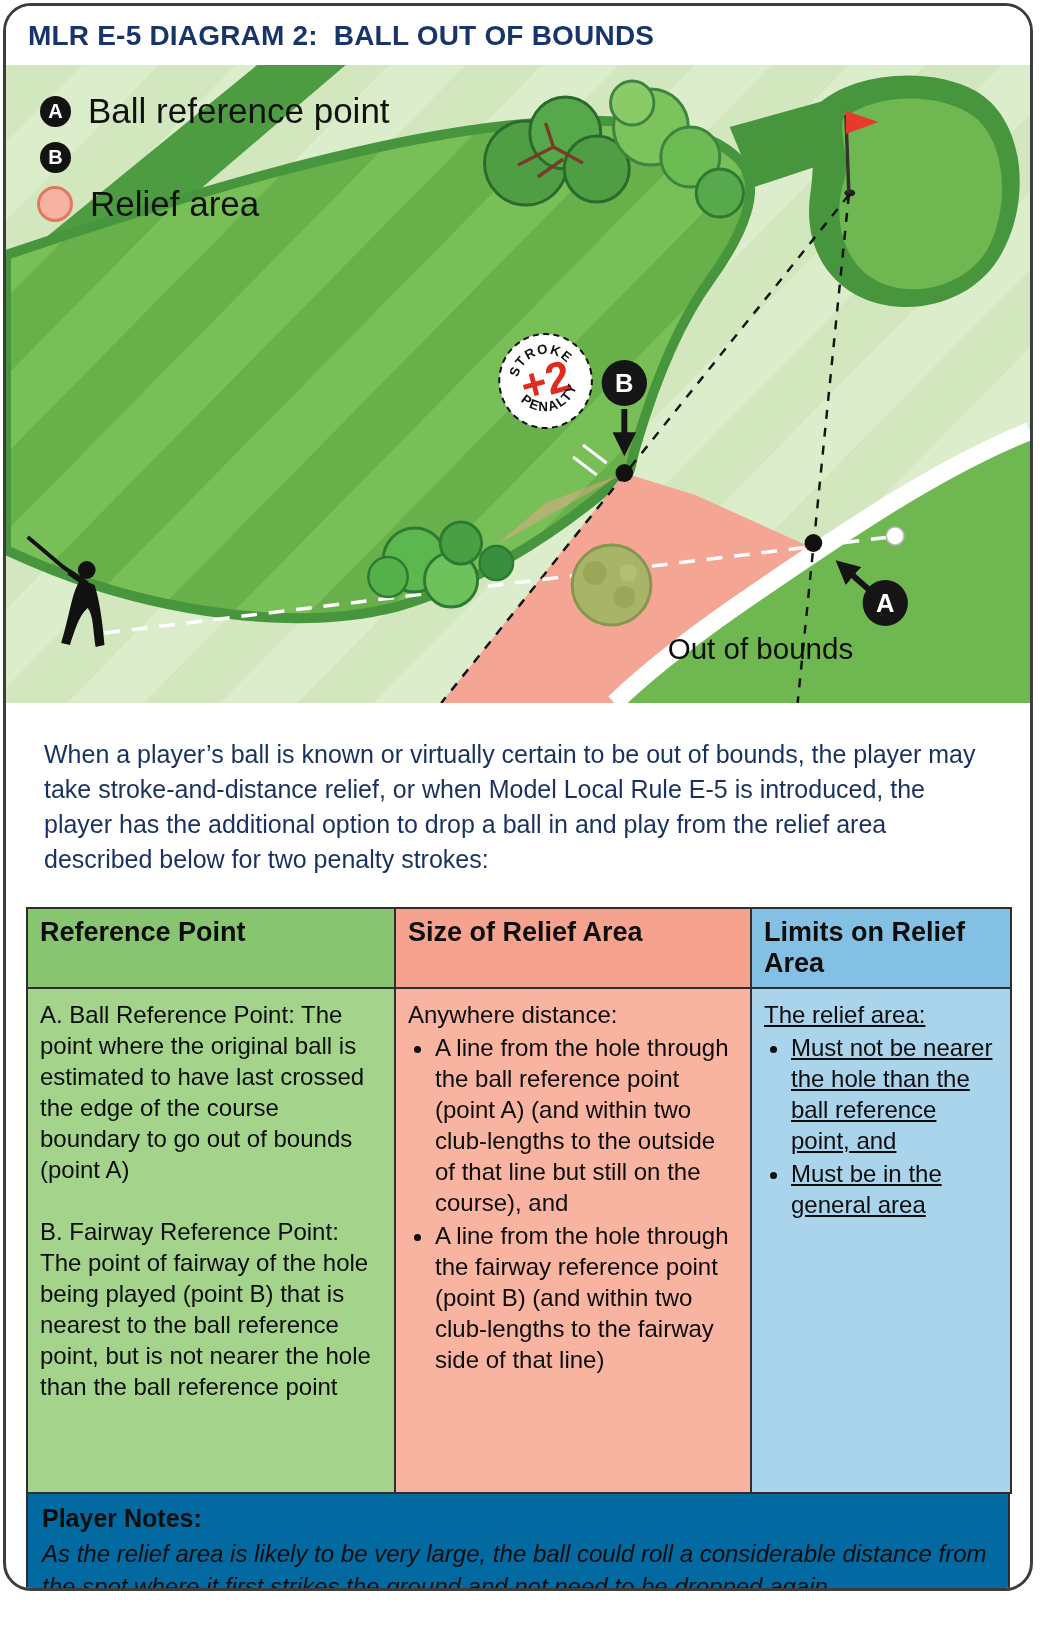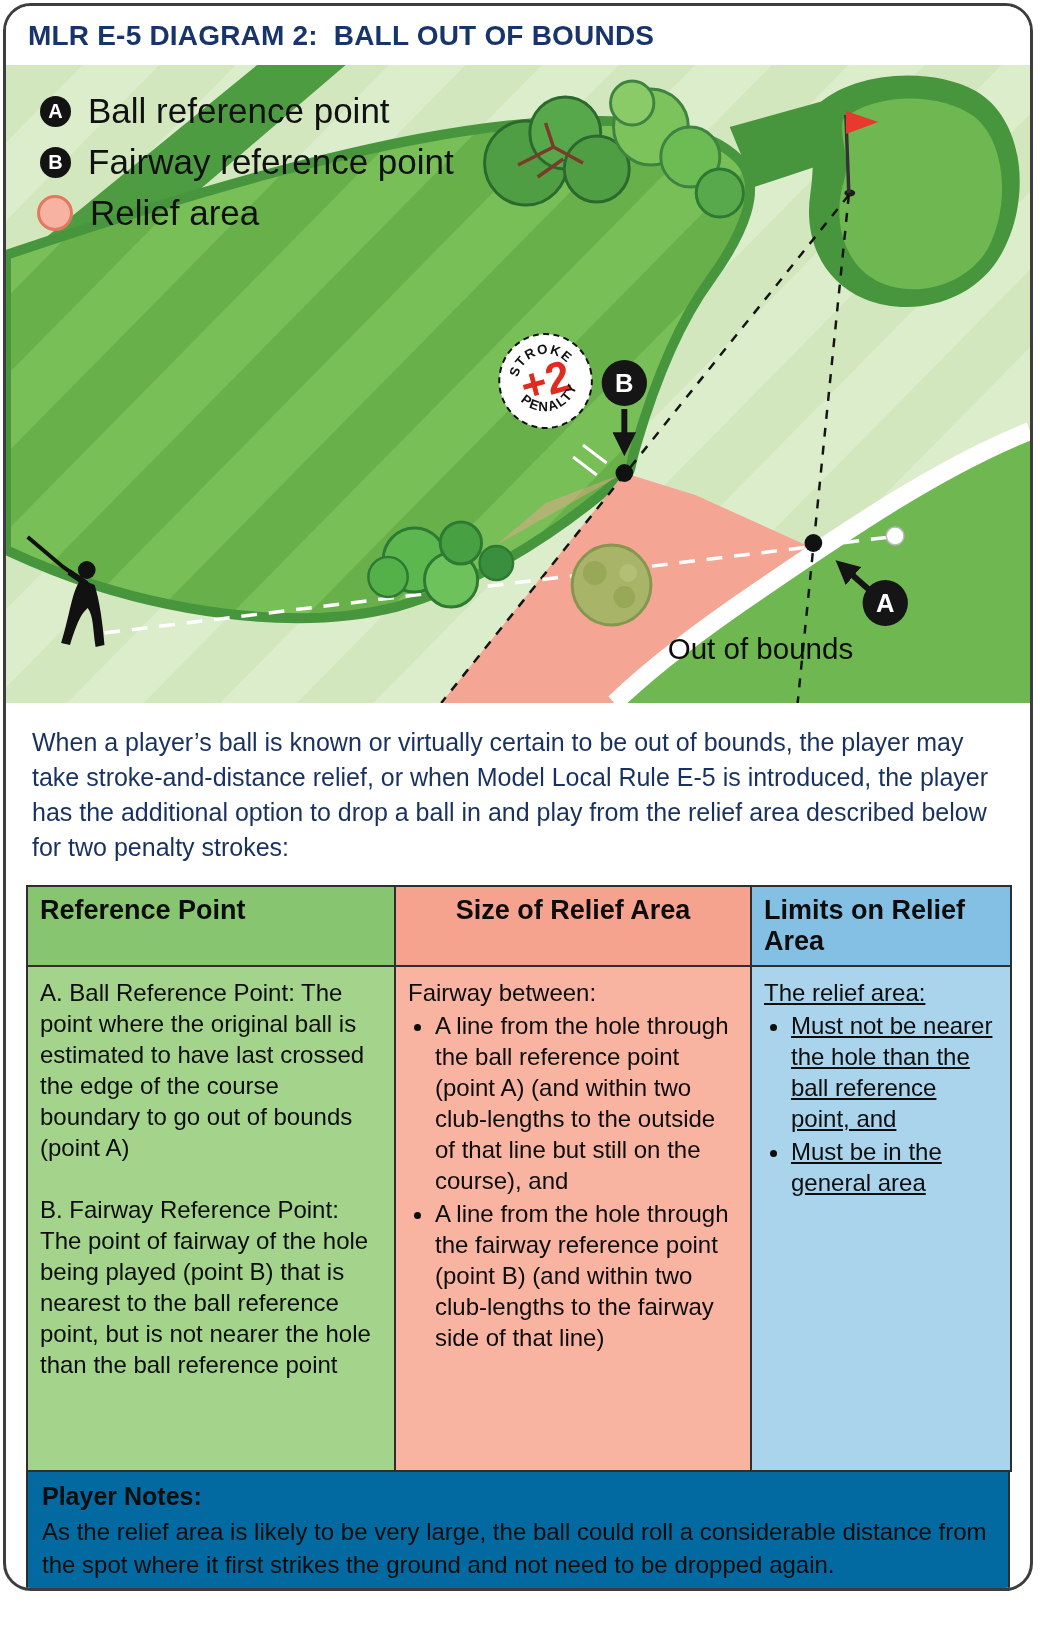--- a/index.html
+++ b/index.html
@@ -10,37 +10,37 @@
   .title{font-size:28px;font-weight:bold;color:var(--title-blue,#17356b);margin:0;white-space:pre-wrap;letter-spacing:.2px;}
   .diagram{position:relative;height:638px;background:var(--bg-light-green,#dcedcb);}
   .diagram svg{position:absolute;left:0;top:0;width:100%;height:638px;display:block;}
   .legend{position:absolute;top:26px;left:34px;}
   .legend-row{display:flex;align-items:center;margin-bottom:11px;}
   .lg-marker{width:31px;height:31px;border-radius:50%;background:#131313;color:#fff;font-weight:bold;
              font-size:20px;display:flex;align-items:center;justify-content:center;flex:0 0 31px;}
   .lg-relief{width:36px;height:36px;border-radius:50%;background:#f8b2a1;border:3px solid #e0795f;
              box-sizing:border-box;margin-left:-3px;flex:0 0 36px;}
   .lg-label{font-size:35px;color:#111;margin-left:17px;}
-  .intro{padding:18px 22px 14px;font-size:25px;line-height:35px;color:#18315f;margin:4px;}
+  .intro{padding:18px 22px 14px;font-size:25px;line-height:35px;color:#18315f;margin:16px;}
   .rules-table{border-collapse:collapse;margin:6px 20px 0;width:986px;table-layout:fixed;}
   .rules-table th,.rules-table td{border:2px solid #2e2e2e;vertical-align:top;text-align:left;}
   .rules-table th{font-size:27px;padding:8px 12px;color:#0d0d0d;margin-top:40px;}
   .rules-table td{font-size:24px;line-height:31px;padding:4px 12px 12px;color:#0d0d0d;}
   .rules-table tbody tr{height:505px;}
   .rules-table th:nth-child(1){width:342px;} .rules-table th:nth-child(2){width:330px;}
   th.col-green{background:var(--table-green-header,#87c571);}  td.col-green{background:var(--table-green-body,#a4d48c);}
-  th.col-salmon{background:var(--table-salmon-header,#f5a28f);text-align:center;} td.col-salmon{background:var(--table-salmon-body,#f8b4a1);}
+  th.col-salmon{background:var(--table-salmon-header,#f5a28f);} td.col-salmon{background:var(--table-salmon-body,#f8b4a1);}
   th.col-blue{background:var(--table-blue-header,#83c0e4);}   td.col-blue{background:var(--table-blue-body,#a9d4ec);text-decoration:underline;}
   .rules-table td p{margin:6px 0 0;}
   .rules-table td p + p{margin-top:31px;}
   .rules-table td ul{margin:2px 0 0;padding-left:27px;}
   .rules-table td li{margin:0 0 2px;}
   .notes{margin:-2px 20px 0;border:2px solid #2e2e2e;background:#0369a1;padding:8px 14px 12px;}
   .notes-title{font-weight:bold;font-size:25px;margin:2px 0 4px;color:#0d0d0d;}
-  .notes-body{font-size:24px;line-height:33px;margin:0;color:#0d0d0d;}
+  .notes-body{font-size:24px;line-height:33px;margin:0;color:#0d0d0d;font-style:italic;}
 </style>
 </head>
 <body>
 
 <div class="card">
 
   <header class="card-header">
     <h1 class="title">MLR E-5 DIAGRAM 2:  BALL OUT OF BOUNDS</h1>
   </header>
 
@@ -147,21 +147,20 @@
       <text x="672" y="594" font-size="30" fill="#0d0d0d">Out of bounds</text>
     </svg>
 
     <div class="legend">
       <div class="legend-row">
         <span class="lg-marker">A</span>
         <span class="lg-label">Ball reference point</span>
       </div>
       <div class="legend-row">
         <span class="lg-marker">B</span>
-        <span class="lg-label">Fairway reference point</span>
       </div>
       <div class="legend-row">
         <span class="lg-relief"></span>
         <span class="lg-label">Relief area</span>
       </div>
     </div>
   </section>
 
   <p class="intro">When a player’s ball is known or virtually certain to be out of bounds, the player may take stroke-and-distance relief, or when Model Local Rule E-5 is introduced, the player has the additional option to drop a ball in and play from the relief area described below for two penalty strokes:</p>
 
@@ -173,21 +172,21 @@
         <th class="col-blue">Limits on Relief Area</th>
       </tr>
     </thead>
     <tbody>
       <tr>
         <td class="col-green">
           <p>A. Ball Reference Point: The point where the original ball is estimated to have last crossed the edge of the course boundary to go out of bounds (point A)</p>
           <p>B. Fairway Reference Point: The point of fairway of the hole being played (point B) that is nearest to the ball reference point, but is not nearer the hole than the ball reference point</p>
         </td>
         <td class="col-salmon">
-          <p>Fairway between:</p>
+          <p>Anywhere distance:</p>
           <ul>
             <li>A line from the hole through the ball reference point (point A) (and within two club-lengths to the outside of that line but still on the course), and</li>
             <li>A line from the hole through the fairway reference point (point B) (and within two club-lengths to the fairway side of that line)</li>
           </ul>
         </td>
         <td class="col-blue">
           <p>The relief area:</p>
           <ul>
             <li>Must not be nearer the hole than the ball reference point, and</li>
             <li>Must be in the general area</li>

